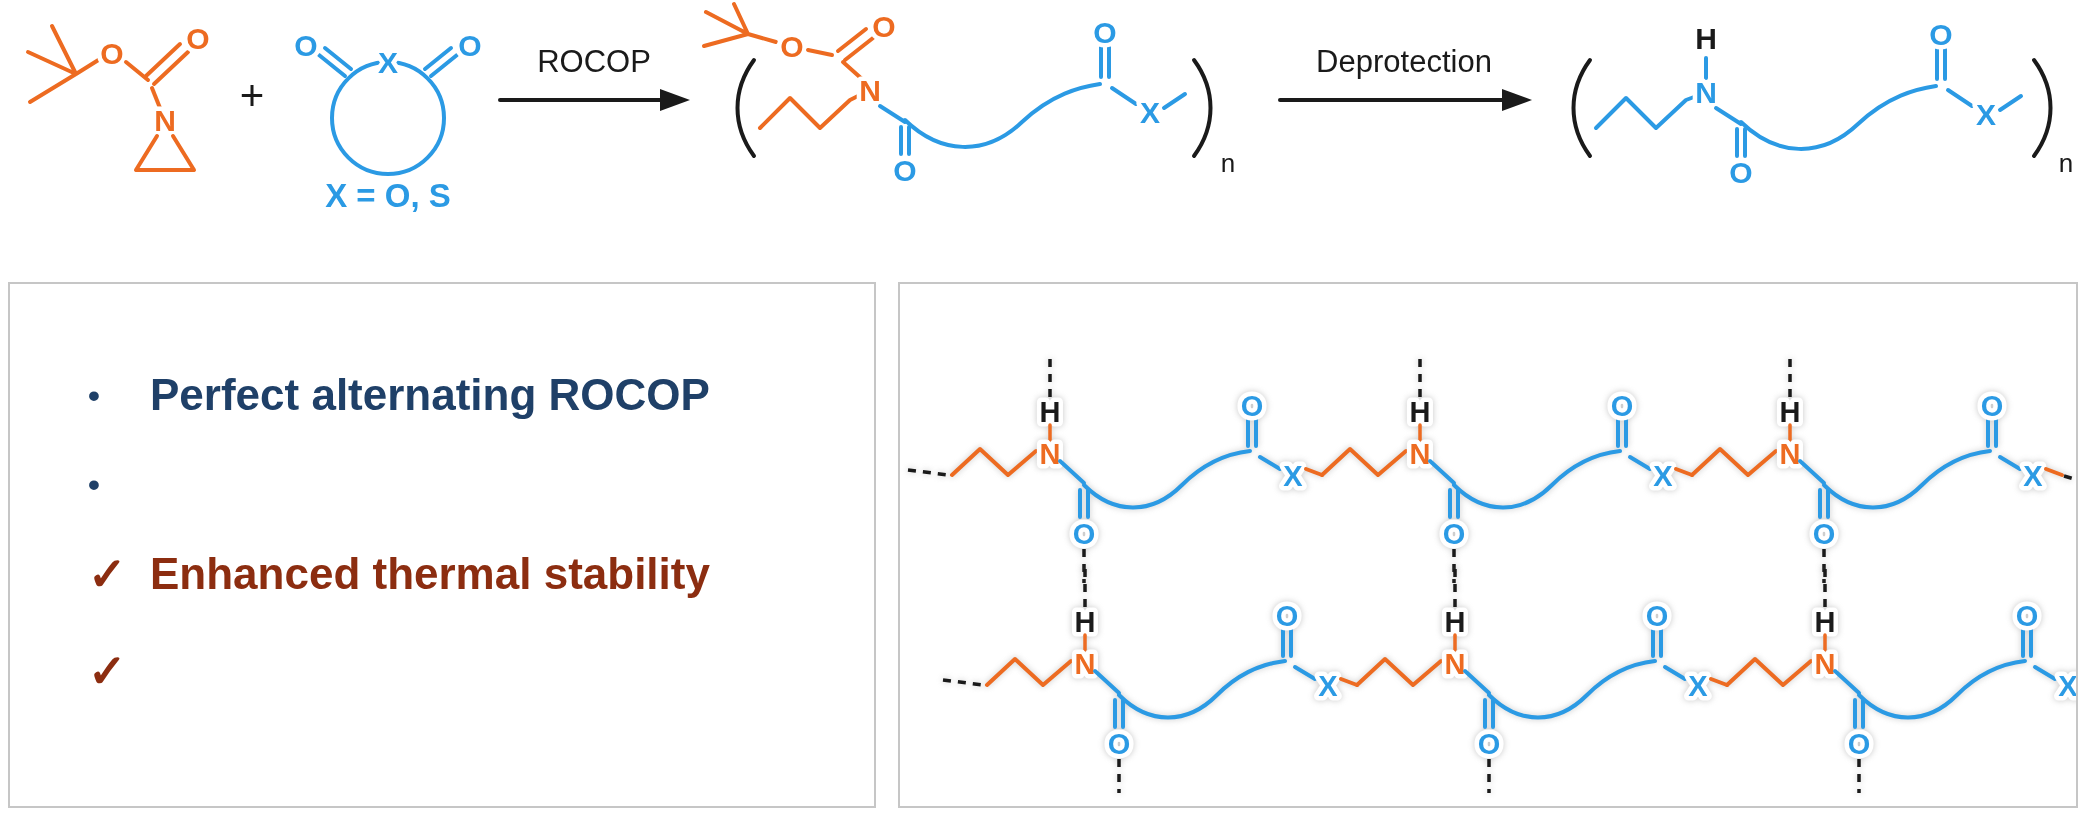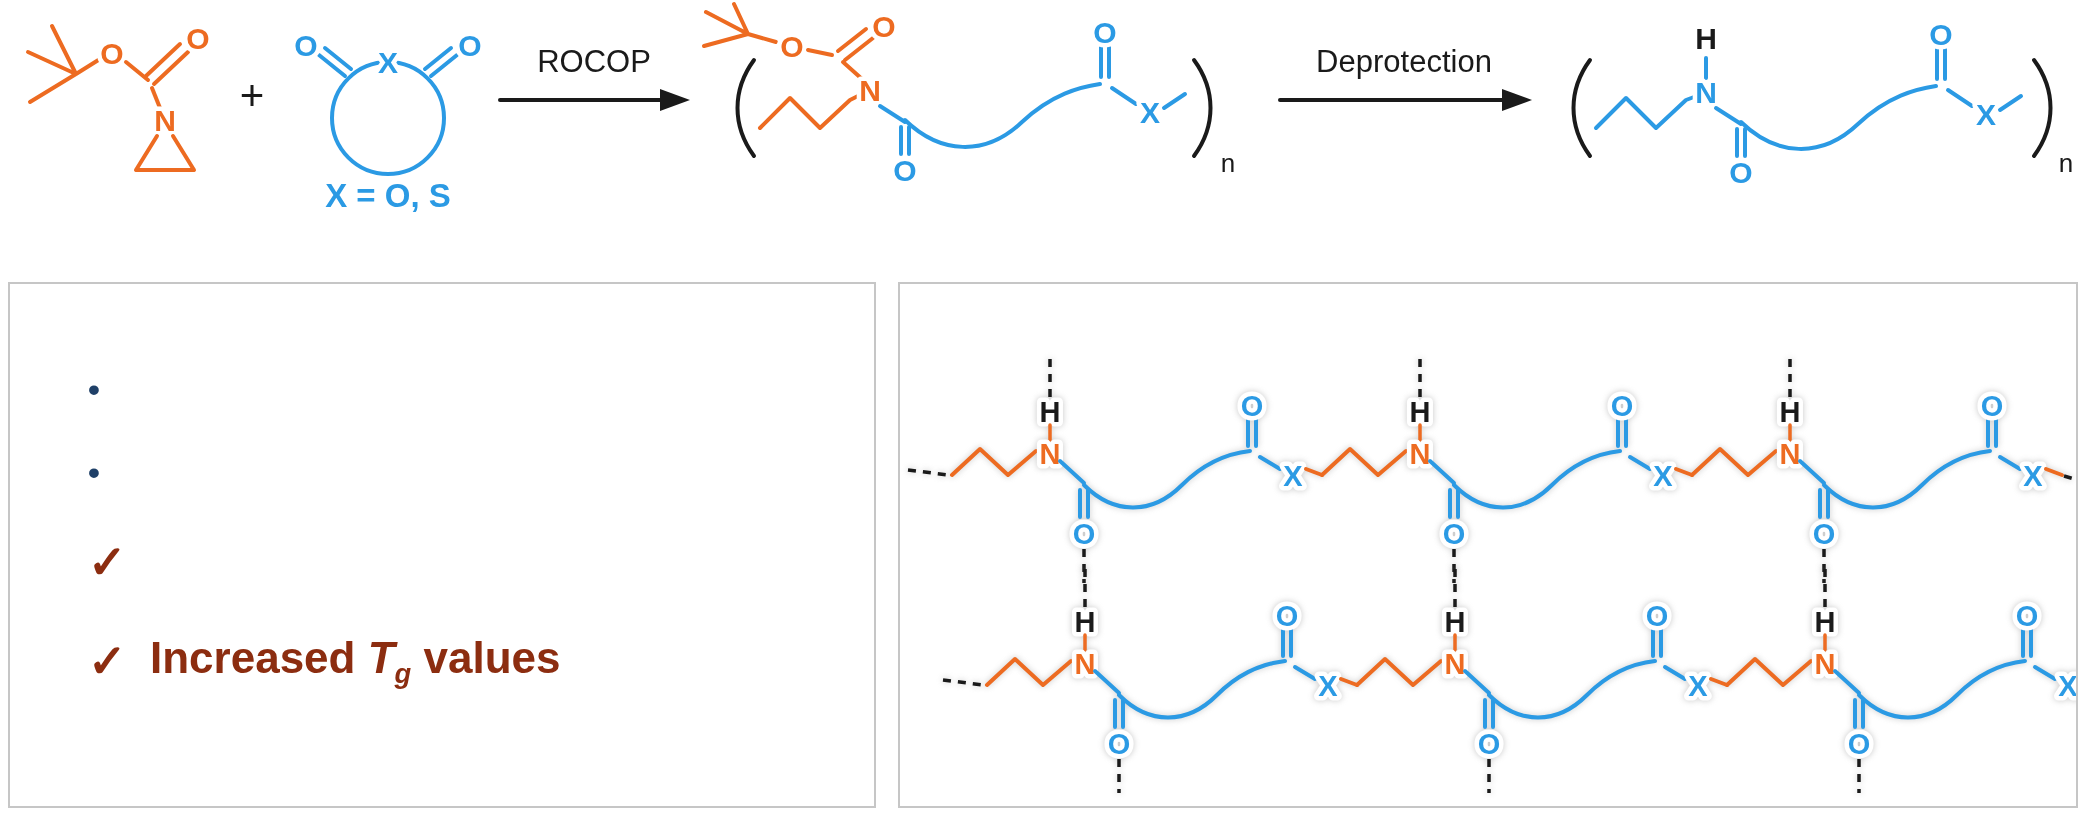--- a/index.html
+++ b/index.html
@@ -122,33 +122,34 @@
       <path class="bond s-k" d="M2034,60 C2056,90 2056,126 2034,156"></path>
       <text class="sub" x="2066" y="172">n</text>
     </g>
   </svg>
 
   <div class="panel panel-left">
     <div class="bullets">
 
       <div class="brow navy">
         <span class="marker dotmark">•</span>
+        <span>Perfect alternating ROCOP</span>
       </div>
 
       <div class="brow navy">
         <span class="marker dotmark">•</span>
       </div>
 
       <div class="brow maroon">
         <span class="marker checkmark">✓</span>
+        <span>Enhanced thermal stability</span>
       </div>
 
       <div class="brow maroon">
         <span class="marker checkmark">✓</span>
-        <span><span>Increased </span><span class="ital">T</span><sub class="gsub ital">g</sub><span> values</span></span>
       </div>
 
     </div>
   </div>
 
   <div class="panel panel-right">
     <svg width="1176" height="522" viewBox="0 0 1176 522">
       <defs>
         <g id="hb-unit">
           <path class="bond s-o" d="M0,18 L28,-8 L56,18 L84,-6"></path>

